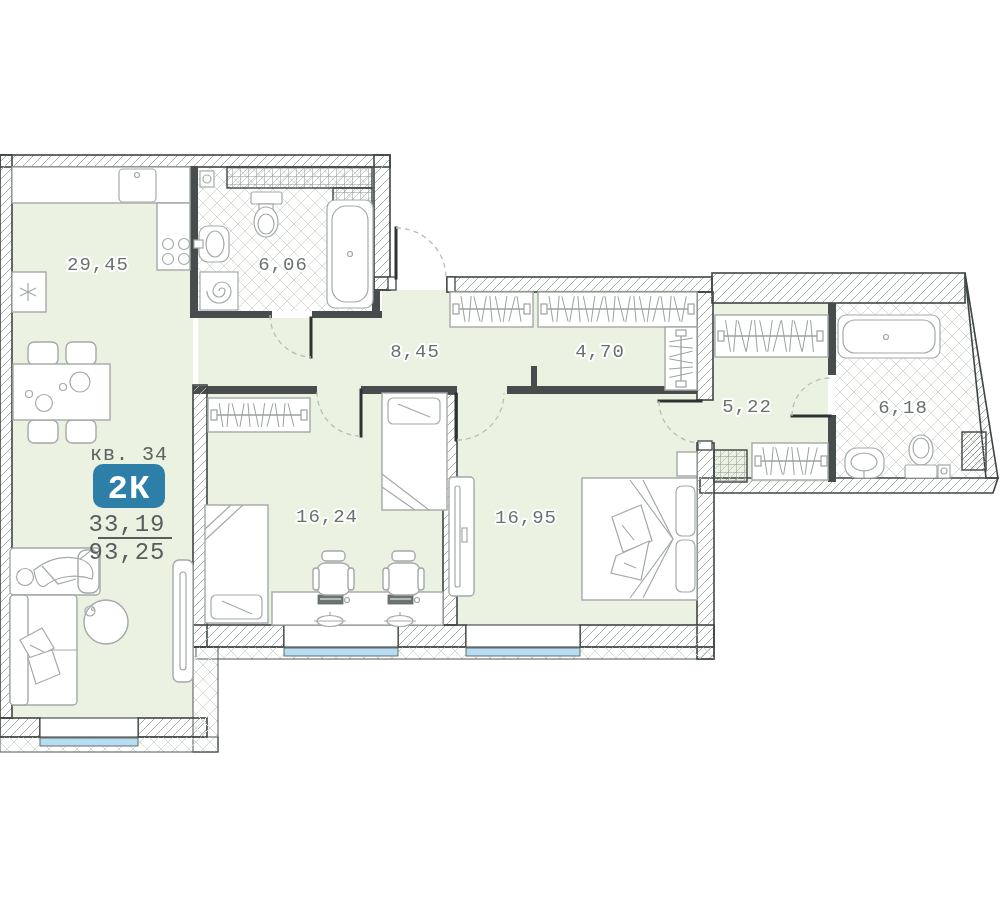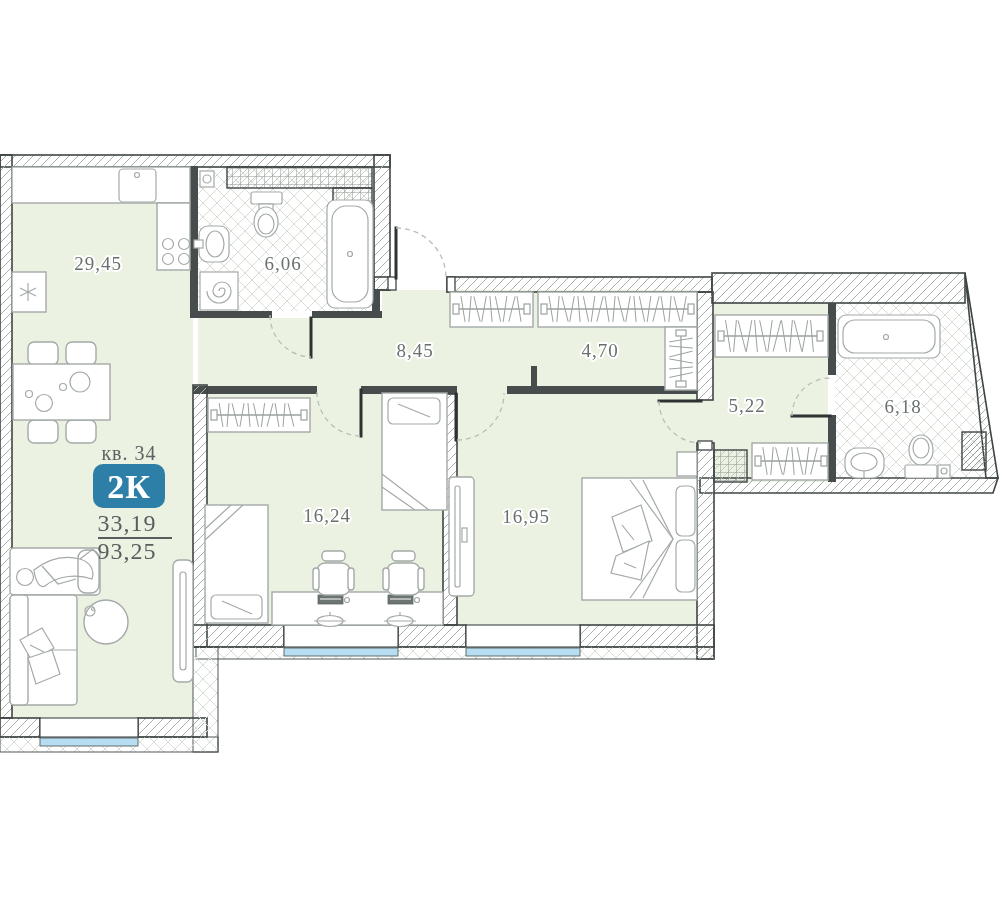--- a/index.html
+++ b/index.html
@@ -1,17 +1,17 @@
 <!DOCTYPE html>
 <html><head>
 <meta charset="utf-8">
 <style>
   html,body{margin:0;padding:0;background:#ffffff;}
   .stage{position:relative;width:1000px;height:900px;background:#ffffff;overflow:hidden;
-         font-family:Liberation Serif, serif;}
+         font-family:Liberation Mono, monospace;}
   svg{display:block}
   .wall{fill:url(#hatch);stroke:#3f4545;stroke-width:1.6;}
   .part{fill:#474d4d;stroke:none;}
   .floor{fill:#ebf2e2;stroke:none;}
   .bathfloor{fill:#ffffff;stroke:none;}
   .dia{fill:url(#diamond);stroke:#3f4545;stroke-width:0.9;}
   .dianb{fill:url(#diamond);stroke:none;}
   .gridfill{fill:url(#gridpat);stroke:#3f4545;stroke-width:1.4;}
   .dense{fill:url(#densepat);stroke:#3f4545;stroke-width:1.4;}
   .furn{fill:#ffffff;stroke:#a3aaa7;stroke-width:1.4;}

